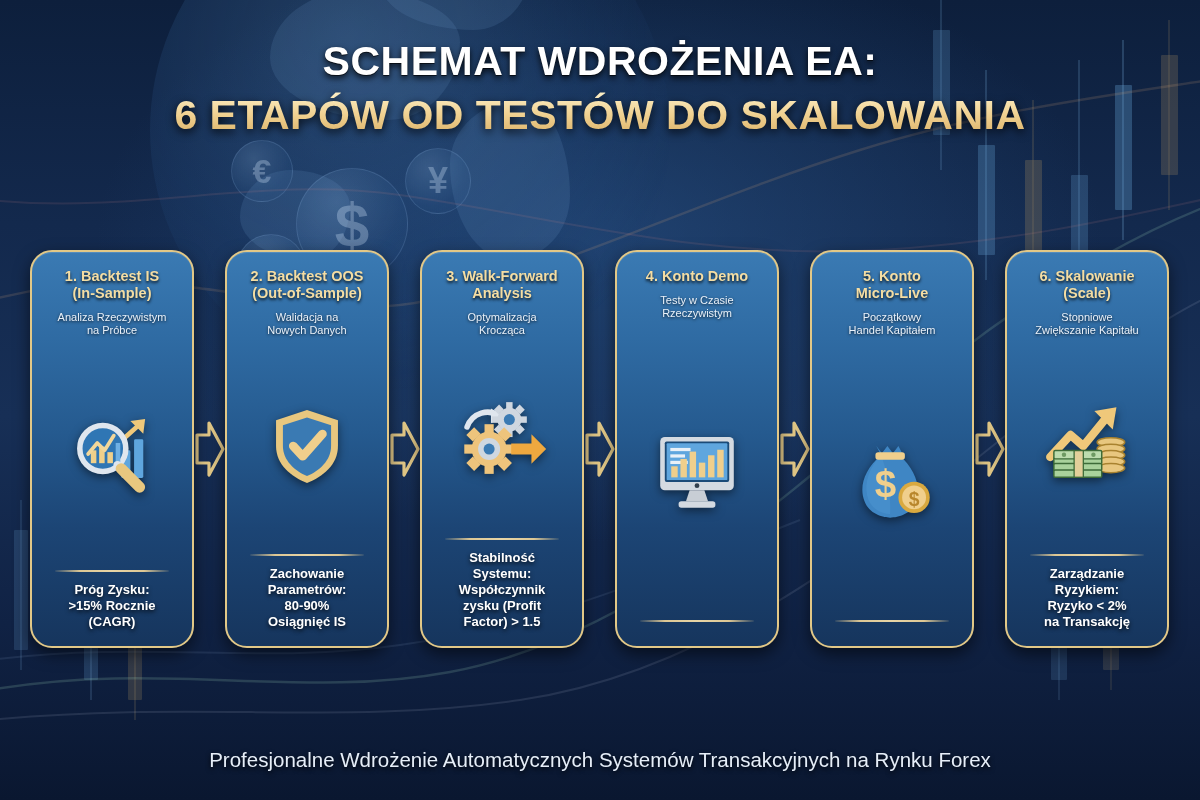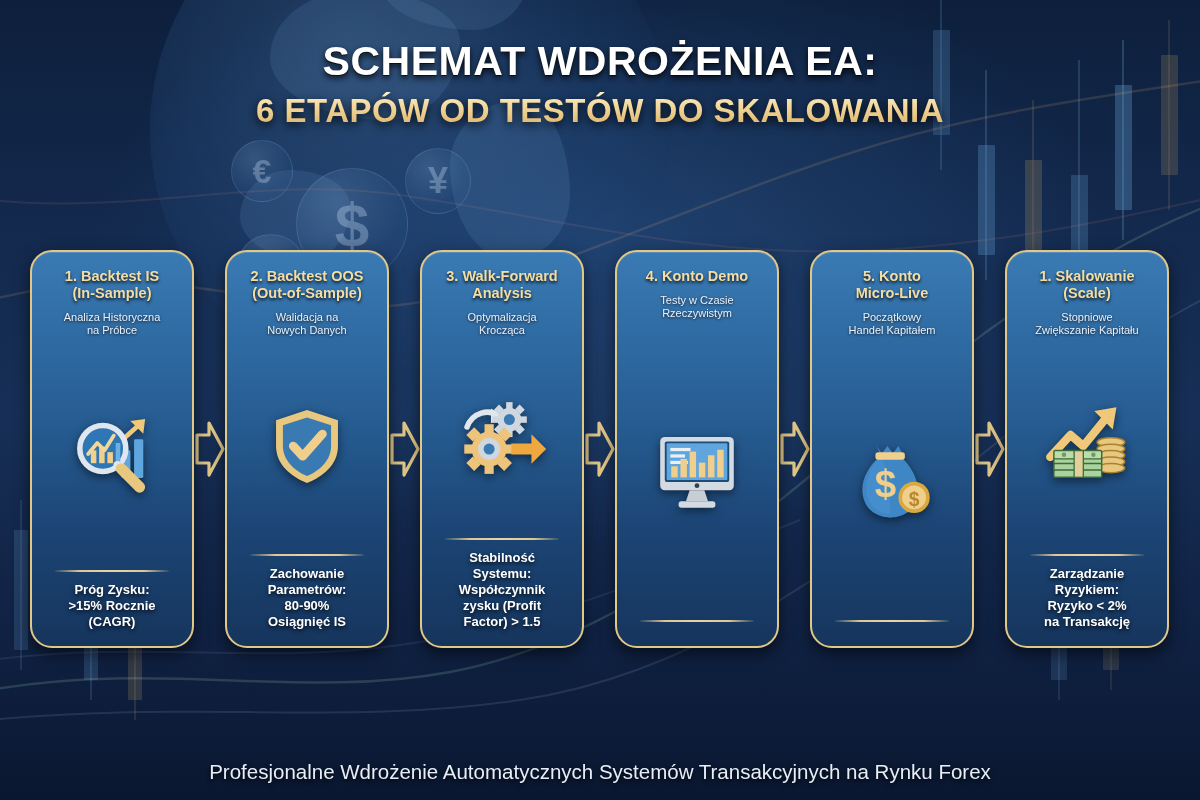--- a/index.html
+++ b/index.html
@@ -47,21 +47,21 @@
   .trendline { position:absolute; inset:0; }
 
   
   #title-block { position:absolute; top:38px; left:0; right:0; text-align:center; z-index:6; }
   #title-line1 {
     font-size:41px; font-weight:bold; color:#ffffff; letter-spacing:.5px;
     text-shadow:0 3px 6px rgba(0,0,0,.85), 0 1px 0 rgba(0,0,0,.6);
   }
   #title-line2 {
     margin-top:7px;
-    font-size:33px; font-weight:bold; letter-spacing:.5px;
+    font-size:41px; font-weight:bold; letter-spacing:.5px;
     color:#f2d89a;
     background:linear-gradient(180deg,#fdf0c8 0%,#f0d191 48%,#d9ae63 100%);
     -webkit-background-clip:text; background-clip:text;
     -webkit-text-fill-color:transparent;
     filter:drop-shadow(0 3px 5px rgba(0,0,0,.85));
   }
 
   
   #cards {
     position:absolute; top:250px; left:30px; width:1140px; height:398px;
@@ -106,21 +106,21 @@
 
   
   .arrow {
     flex:0 0 31px; align-self:center;
     width:31px; height:92px;
     display:flex; align-items:center; justify-content:center;
   }
 
   
   #footer {
-    position:absolute; bottom:16px; left:0; right:0; text-align:center; z-index:6;
+    position:absolute; bottom:28px; left:0; right:0; text-align:center; z-index:6;
     color:#e6eef8; font-size:20.5px;
     text-shadow:0 2px 5px rgba(0,0,0,.9);
   }
 </style>
 </head>
 <body>
 
 <div id="stage">
 
   <div class="bg-layer">
@@ -174,21 +174,21 @@
   <div id="title-block">
     <div id="title-line1">SCHEMAT WDROŻENIA EA:</div>
     <div id="title-line2">6 ETAPÓW OD TESTÓW DO SKALOWANIA</div>
   </div>
 
   <div id="cards">
 
     <div class="card">
       <div class="card-title">1. Backtest IS
 (In-Sample)</div>
-      <div class="card-sub">Analiza Historyczna
+      <div class="card-sub">Analiza Rzeczywistym
 na Próbce</div>
       <div class="card-icon">
         <svg viewBox="0 0 100 100" width="92" height="92">
           <rect x="60" y="46" width="10" height="30" rx="1.5" fill="#5fa6de"></rect>
           <rect x="74" y="34" width="10" height="42" rx="1.5" fill="#5fa6de"></rect>
           <path d="M62,34 L82,16" stroke="#efc87a" stroke-width="5" stroke-linecap="round"></path>
           <path d="M70,14 L86,12 L84,28 Z" fill="#efc87a"></path>
           <circle cx="40" cy="44" r="25" fill="#2f76b4"></circle>
           <circle cx="40" cy="44" r="25" fill="none" stroke="#dfe6ee" stroke-width="6"></circle>
           <rect x="27" y="46" width="6" height="14" fill="#f0d08a"></rect>
@@ -344,21 +344,21 @@
       <div class="card-div"></div>
     </div>
 
     <div class="arrow">
       <svg viewBox="0 0 30 66" width="30" height="66">
         <path d="M2,19 L14,19 L14,7 L28,33 L14,59 L14,47 L2,47 Z" fill="none" stroke="#e2c887" stroke-width="3.2" stroke-linejoin="round"></path>
       </svg>
     </div>
 
     <div class="card">
-      <div class="card-title">1. Skalowanie
+      <div class="card-title">6. Skalowanie
 (Scale)</div>
       <div class="card-sub">Stopniowe
 Zwiększanie Kapitału</div>
       <div class="card-icon">
         <svg viewBox="0 0 100 100" width="92" height="92">
           <path d="M10,62 L32,38 L46,50 L72,18" fill="none" stroke="#efc87a" stroke-width="9" stroke-linecap="round" stroke-linejoin="round"></path>
           <path d="M58,12 L82,8 L78,32 Z" fill="#efc87a"></path>
           <g>
             <ellipse cx="76" cy="46" rx="15" ry="5" fill="#e8c77f" stroke="#a8822f" stroke-width="1.6"></ellipse>
             <ellipse cx="76" cy="53" rx="15" ry="5" fill="#e8c77f" stroke="#a8822f" stroke-width="1.6"></ellipse>

